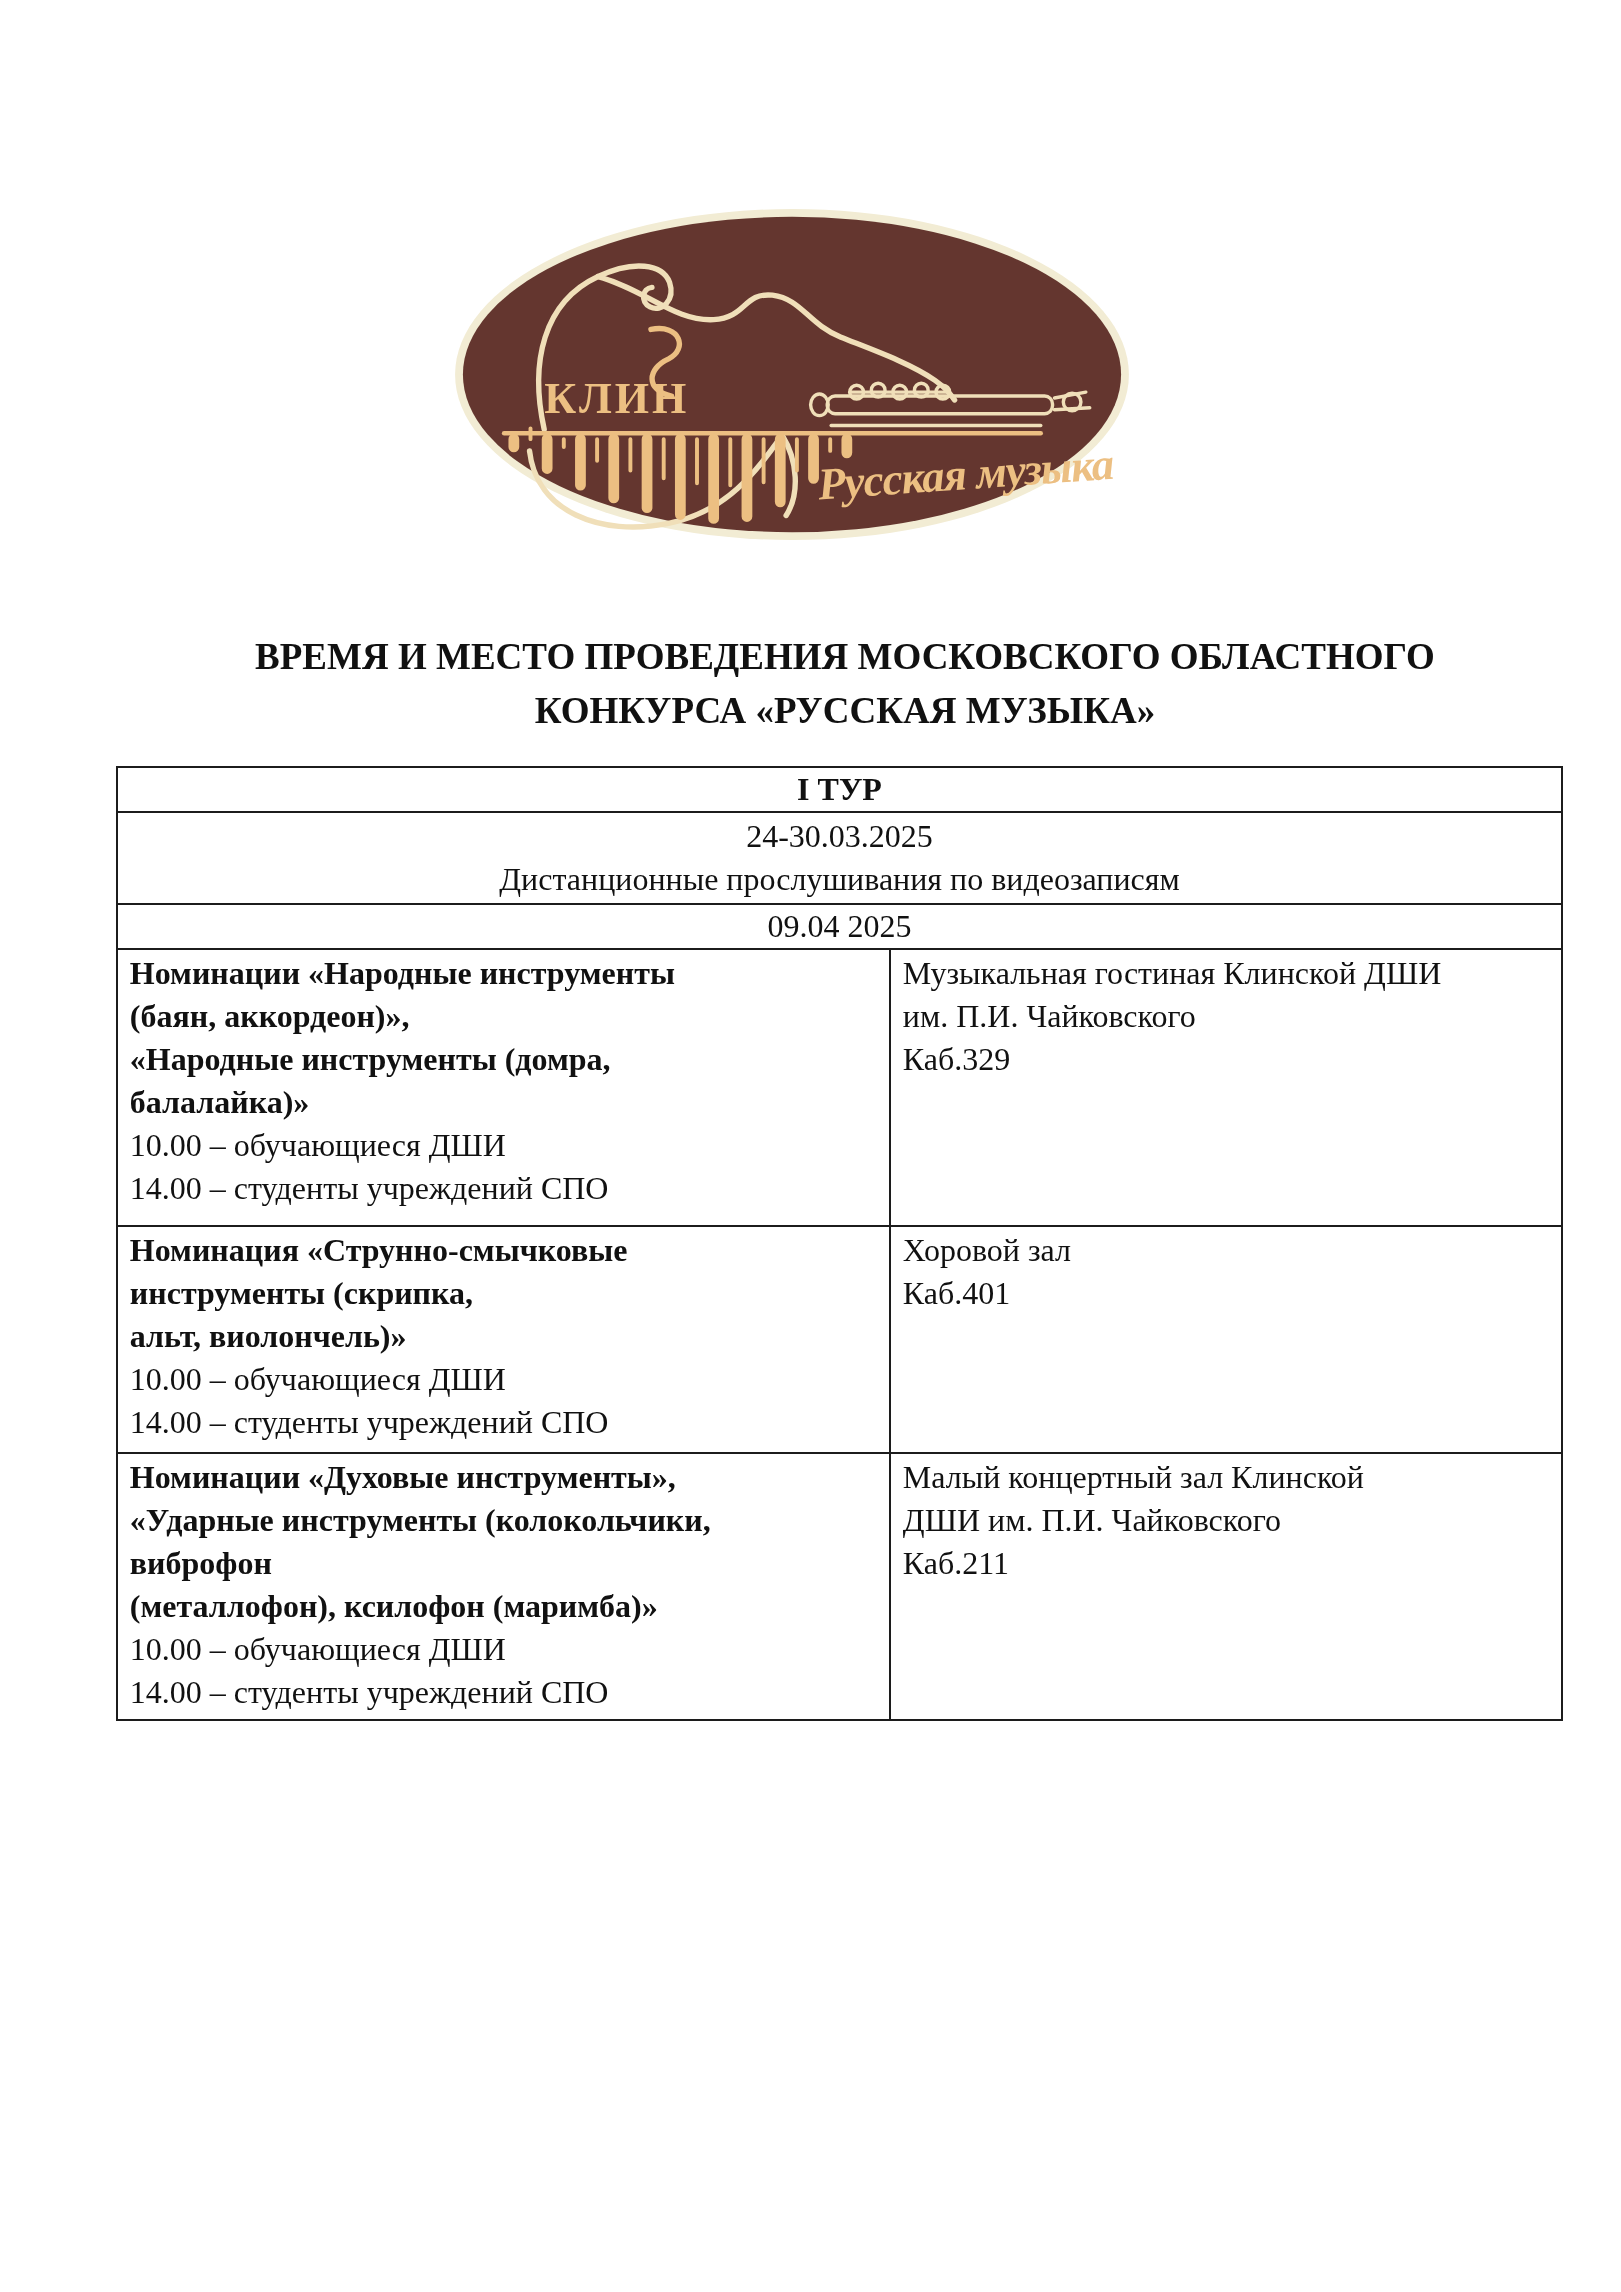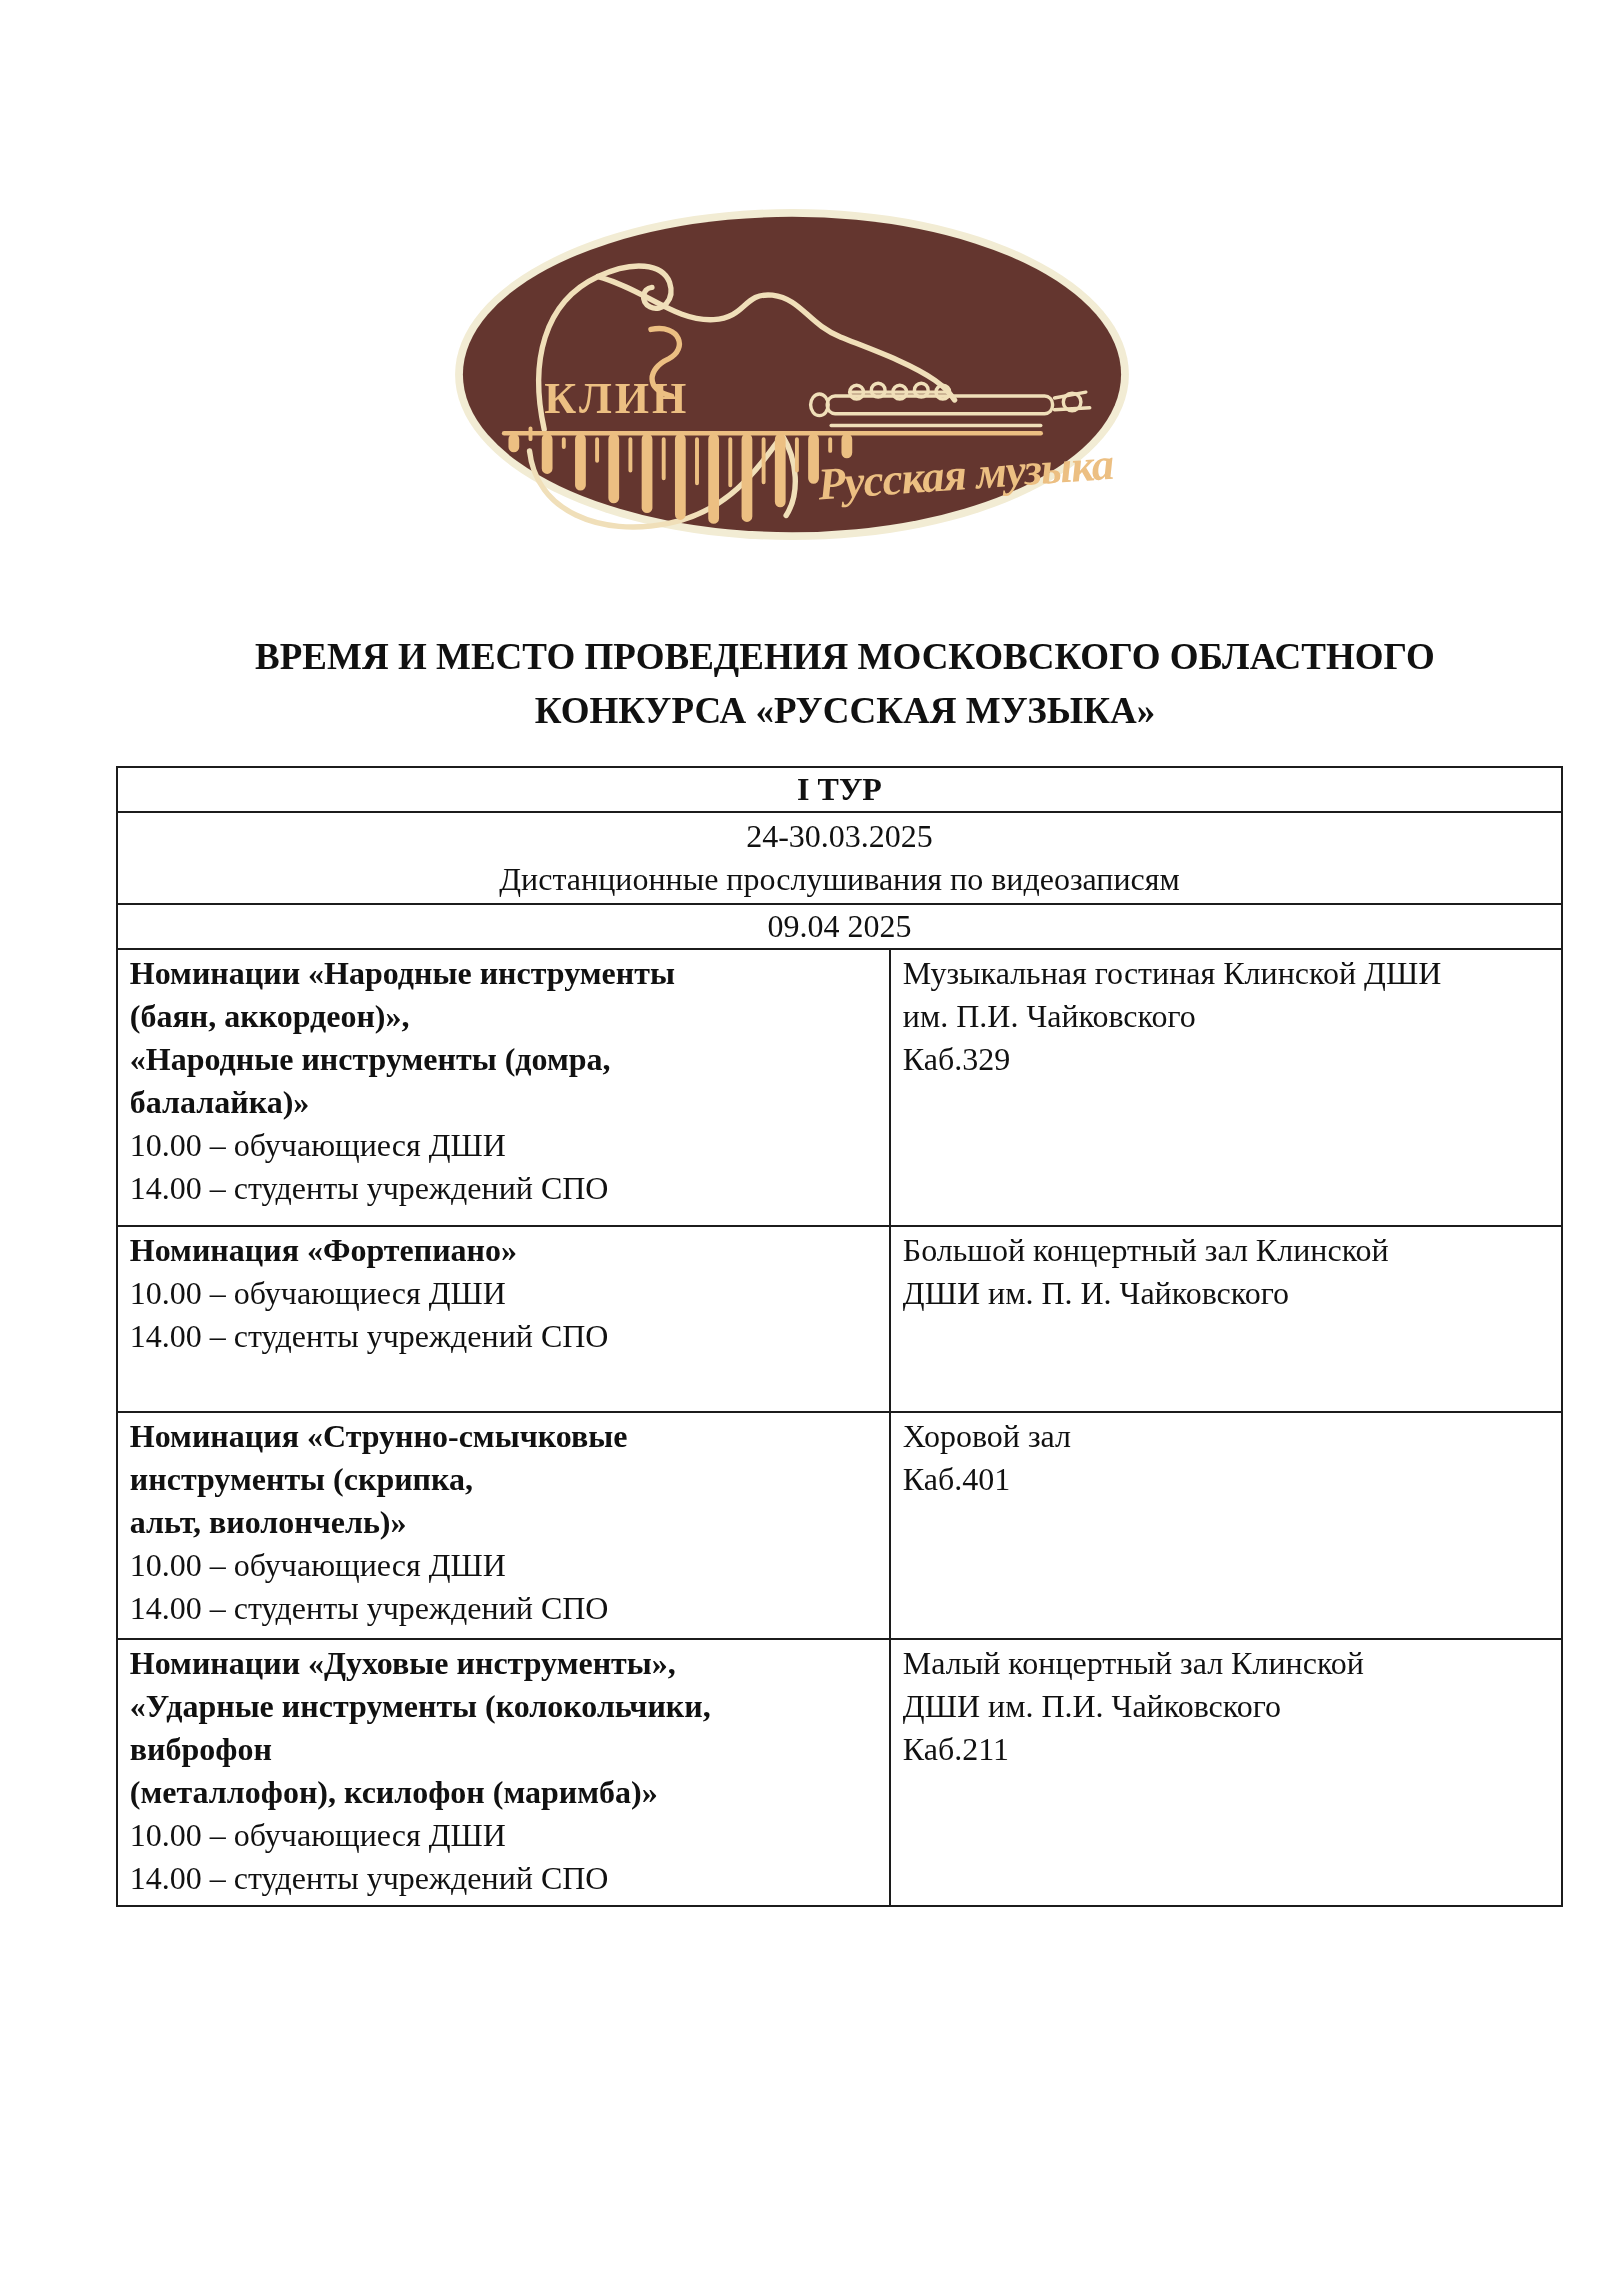--- a/index.html
+++ b/index.html
@@ -135,31 +135,20 @@
         <div class="ln">10.00 – обучающиеся ДШИ</div>
         <div class="ln">14.00 – студенты учреждений СПО</div>
       </td>
       <td>
         <div class="ln">Музыкальная гостиная Клинской ДШИ</div>
         <div class="ln">им. П.И. Чайковского</div>
         <div class="ln">Каб.329</div>
       </td>
     </tr>
 
-    <tr>
-      <td class="h-r2">
-        <div class="ln bold">Номинация «Фортепиано»</div>
-        <div class="ln">10.00 – обучающиеся ДШИ</div>
-        <div class="ln">14.00 – студенты учреждений СПО</div>
-      </td>
-      <td>
-        <div class="ln">Большой концертный зал Клинской</div>
-        <div class="ln">ДШИ им. П. И. Чайковского</div>
-      </td>
-    </tr>
 
     <tr>
       <td class="h-r3">
         <div class="ln bold">Номинация «Струнно-смычковые</div>
         <div class="ln bold">инструменты (скрипка,</div>
         <div class="ln bold">альт, виолончель)»</div>
         <div class="ln">10.00 – обучающиеся ДШИ</div>
         <div class="ln">14.00 – студенты учреждений СПО</div>
       </td>
       <td>

